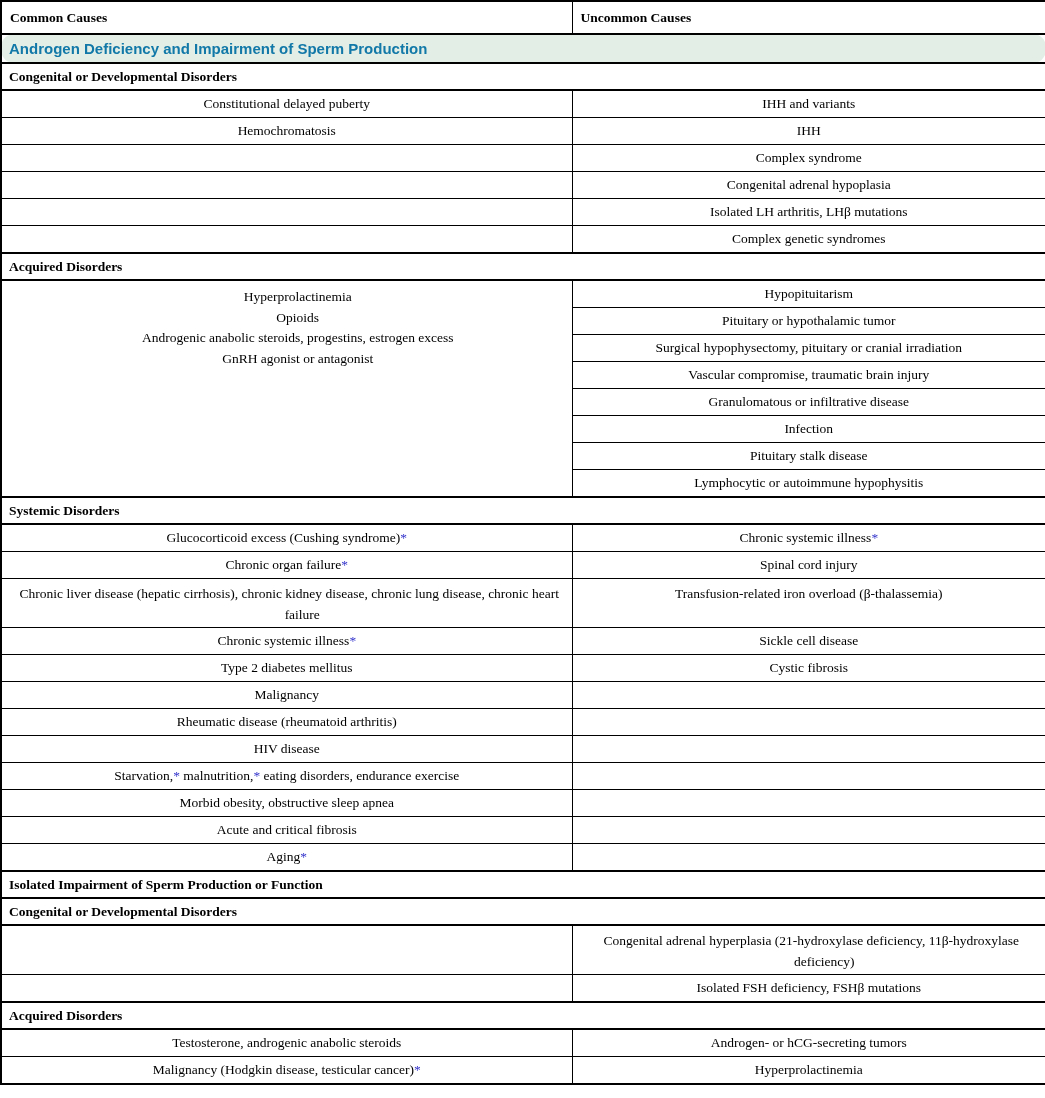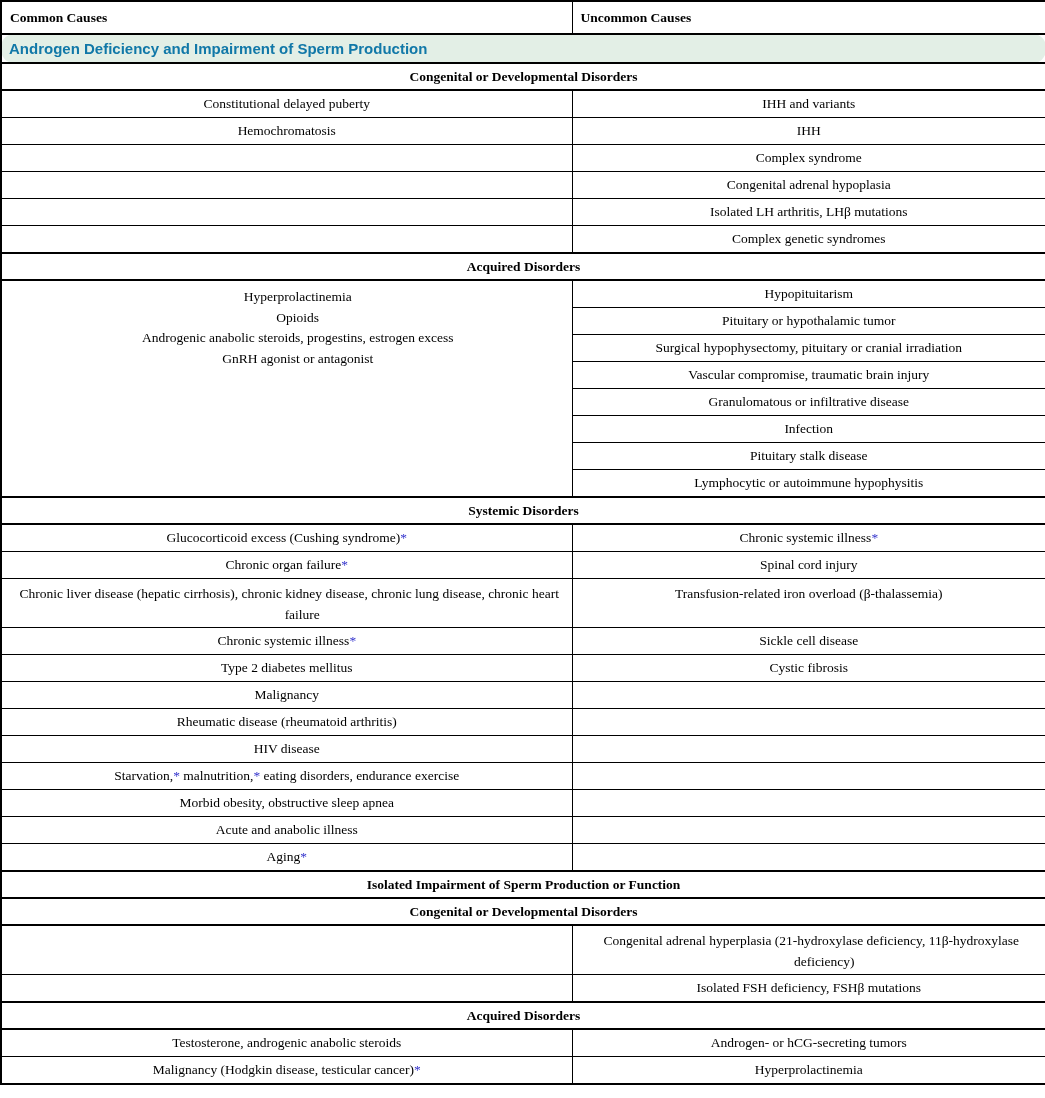--- a/index.html
+++ b/index.html
@@ -44,21 +44,20 @@
     height:23px;
     border-top:2px solid var(--border);
     border-bottom:2px solid var(--border);
     border-radius:13px;
   }
   tr.sec td{
     font-weight:bold;
     height:21px;
     border-top:2px solid var(--border);
     border-bottom:2px solid var(--border);
-    text-align:center;
   }
   tr.r td{height:22px;text-align:center;}
   tr.tall td{
     height:40px;
     vertical-align:top;
     padding-top:4px;
     line-height:21px;
   }
   td.hang{
     padding-left:38px;
@@ -190,21 +189,21 @@
     </tr>
     <tr class="r">
       <td><span>Starvation,</span><span class="star">*</span><span> malnutrition,</span><span class="star">*</span><span> eating disorders, endurance exercise</span></td>
       <td></td>
     </tr>
     <tr class="r">
       <td><span>Morbid obesity, obstructive sleep apnea</span></td>
       <td></td>
     </tr>
     <tr class="r">
-      <td><span>Acute and anabolic illness</span></td>
+      <td><span>Acute and critical fibrosis</span></td>
       <td></td>
     </tr>
     <tr class="r">
       <td><span>Aging</span><span class="star">*</span></td>
       <td></td>
     </tr>
 
     <tr class="sec">
       <td colspan="2">Isolated Impairment of Sperm Production or Function</td>
     </tr>

